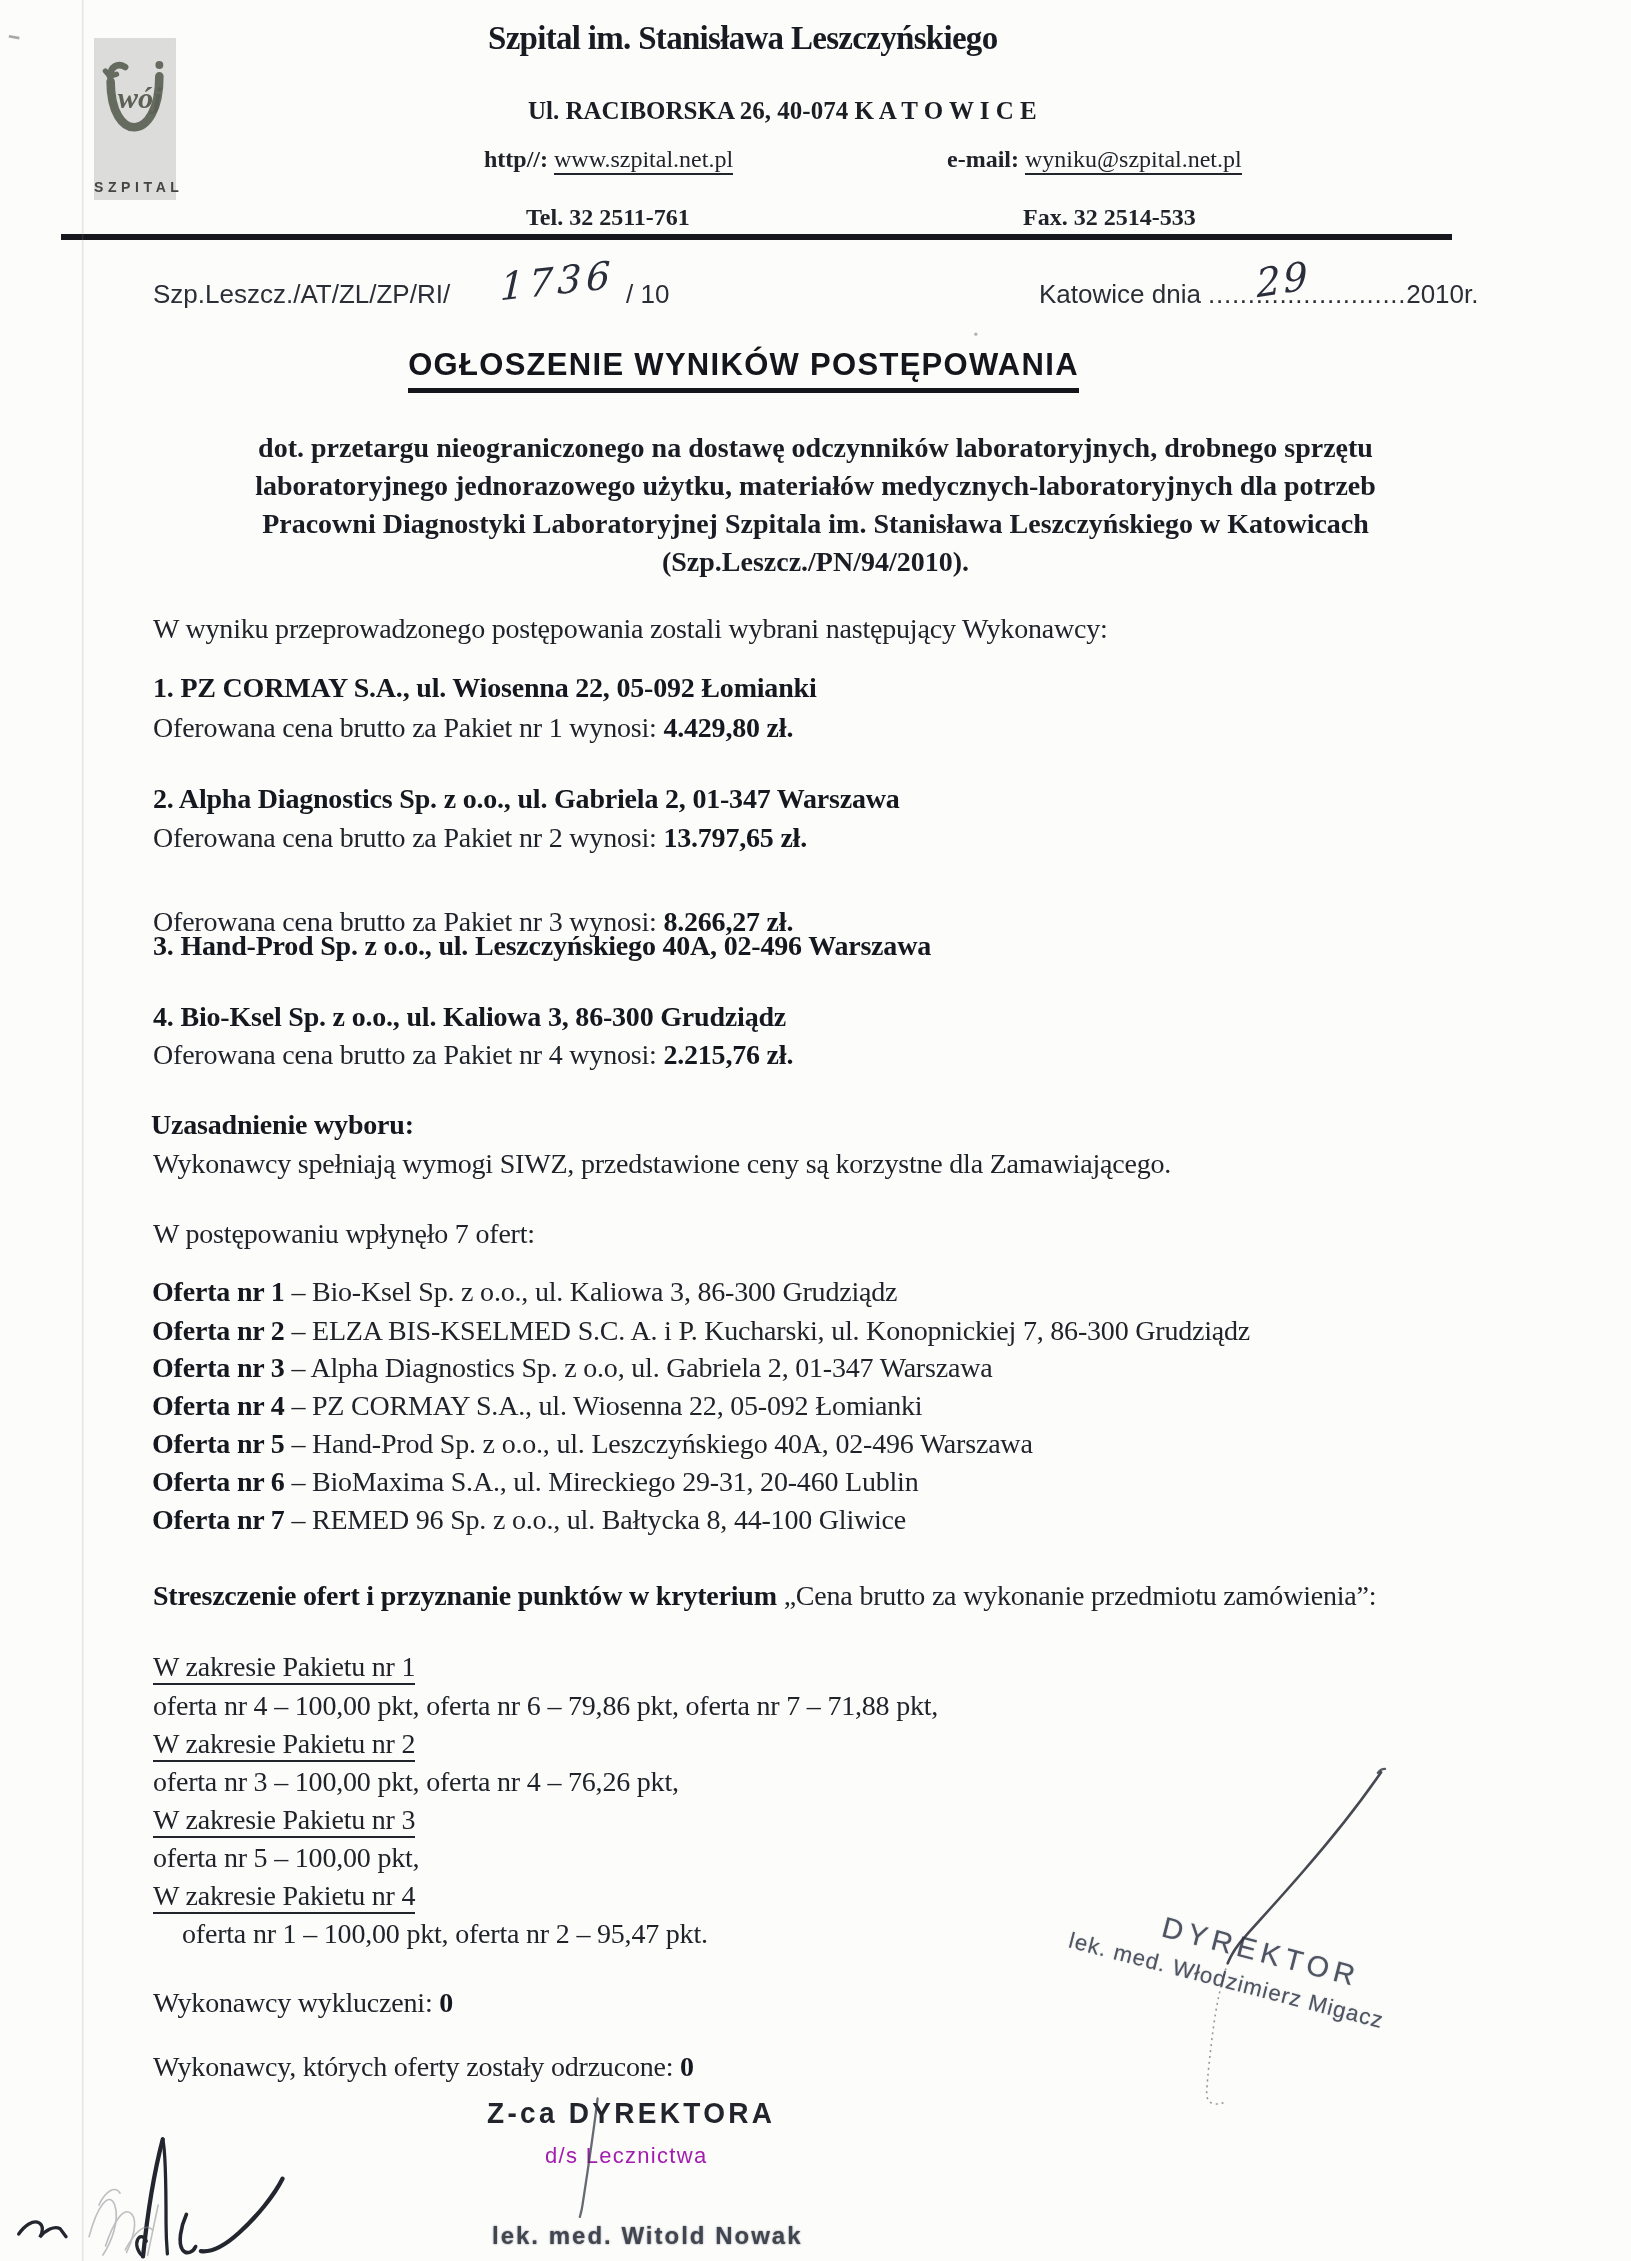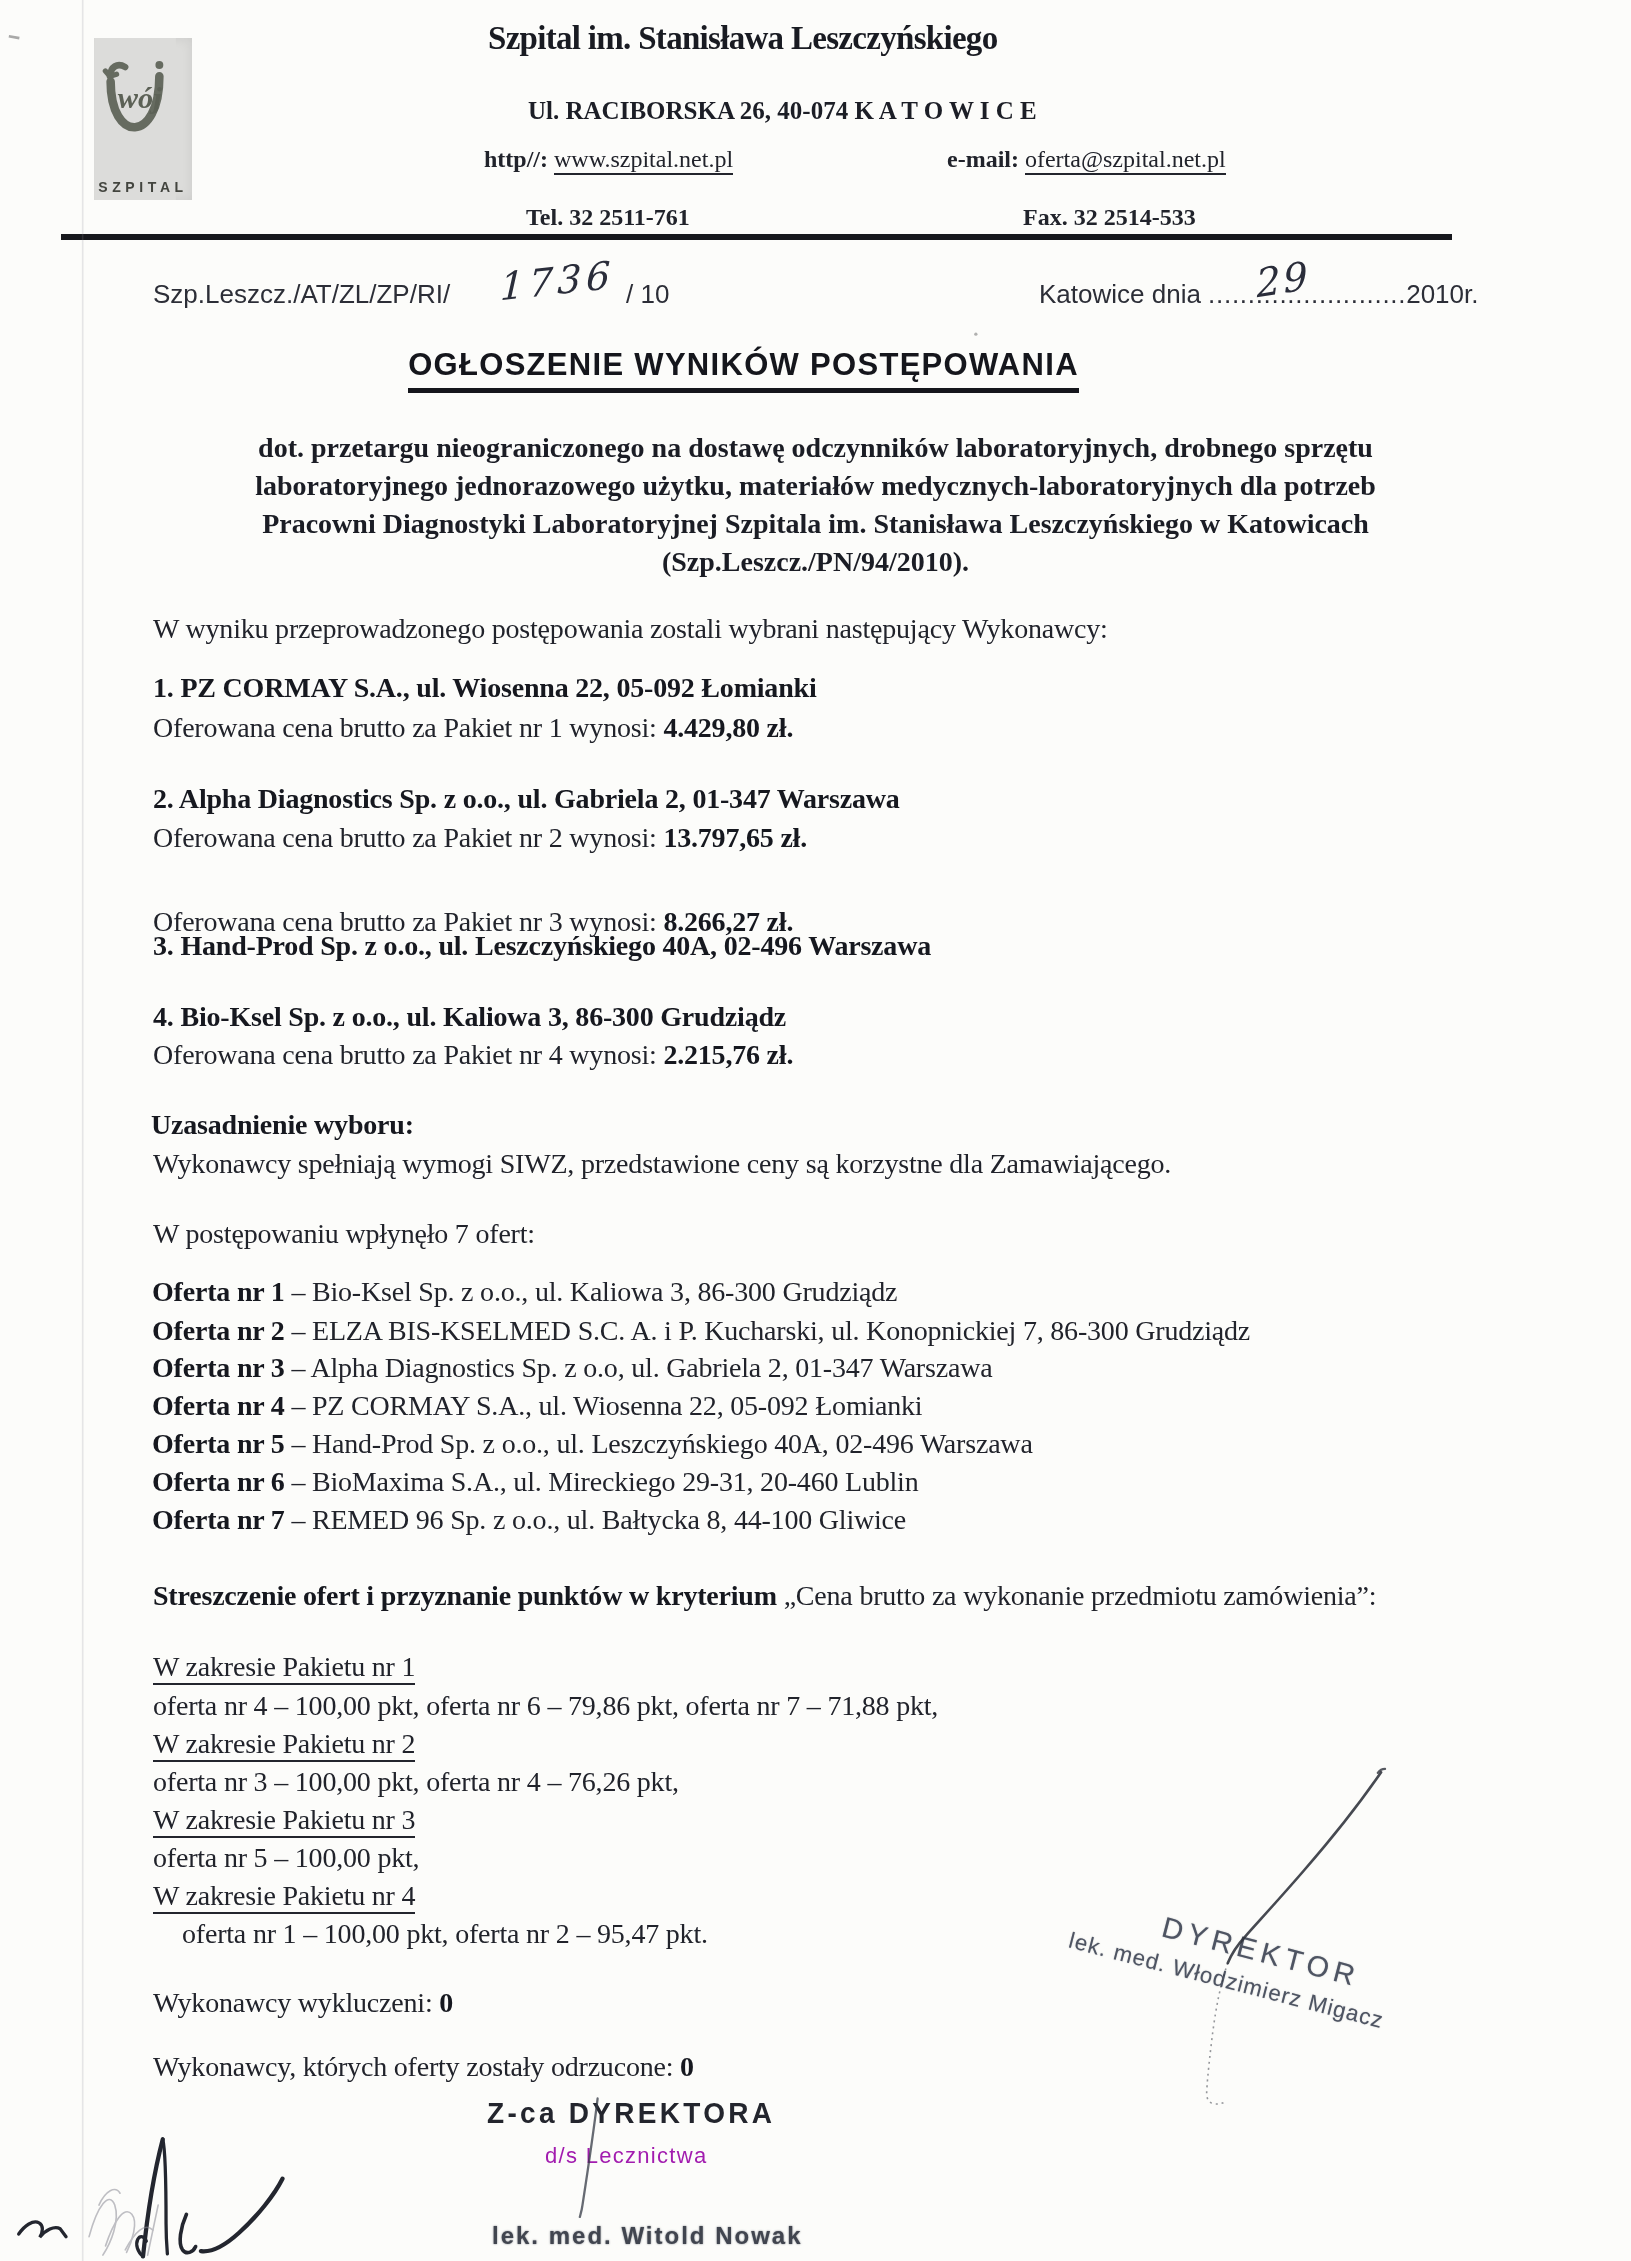--- a/index.html
+++ b/index.html
@@ -2,21 +2,21 @@
 <html style="font-size:10.5px"><head>
 <meta charset="utf-8">
 <style>
   html,body{margin:0;padding:0;background:#e8e8e6;}
   .page{
     position:relative;width:1632px;height:2261px;background:#fcfcfa;
     font-family:"Liberation Serif",serif;color:#21232b;overflow:hidden;
   }
   .abs{position:absolute;white-space:nowrap;}
   
-  .logo{position:absolute;left:94px;top:38px;width:98px;height:162px;background:#dcdcda;
+  .logo{position:absolute;left:94px;top:38px;width:82px;height:162px;background:#dcdcda;
         box-shadow:inset 0 0 12px rgba(0,0,0,.08);}
   .logo svg{display:block;}
   .logo-label{position:absolute;left:0;right:0;bottom:5.3px;text-align:center;
         font-family:"Liberation Sans",sans-serif;font-weight:bold;font-size:14px;
         letter-spacing:4.6px;color:#43453f;}
   .h-name{left:488px;top:20px;font-size:33px;font-weight:bold;letter-spacing:-0.7px;color:#191b22;}
   .h-addr{left:528px;top:97px;font-size:25px;font-weight:bold;color:#1c1e26;}
   .h-web{left:476px;top:146px;font-size:24px;margin-left:8px;}
   .h-mail{left:947px;top:146px;font-size:24px;}
   .h-tel{left:526px;top:204px;font-size:24px;font-weight:bold;}
@@ -77,21 +77,21 @@
   </div>
 
   <div class="abs h-name">Szpital im. Stanisława Leszczyńskiego</div>
   <div class="abs h-addr">Ul.  RACIBORSKA 26,  40-074 K A T O W I C E</div>
   <div class="abs h-web">
     <span class="lbl-b">http//:</span>
     <span class="linkish">www.szpital.net.pl</span>
   </div>
   <div class="abs h-mail">
     <span class="lbl-b">e-mail:</span>
-    <span class="linkish">oferta@szpital.net.pl</span>
+    <span class="linkish">wyniku@szpital.net.pl</span>
   </div>
   <div class="abs h-tel">Tel.  32   2511-761</div>
   <div class="abs h-fax">Fax. 32   2514-533</div>
   <div class="rule"></div>
 
   <div class="abs refline sans">
     <span>Szp.Leszcz./AT/ZL/ZP/RI/</span>
   </div>
   <div class="abs hand hw1736">1736</div>
   <div class="ref-suffix sans">/ 10</div>

